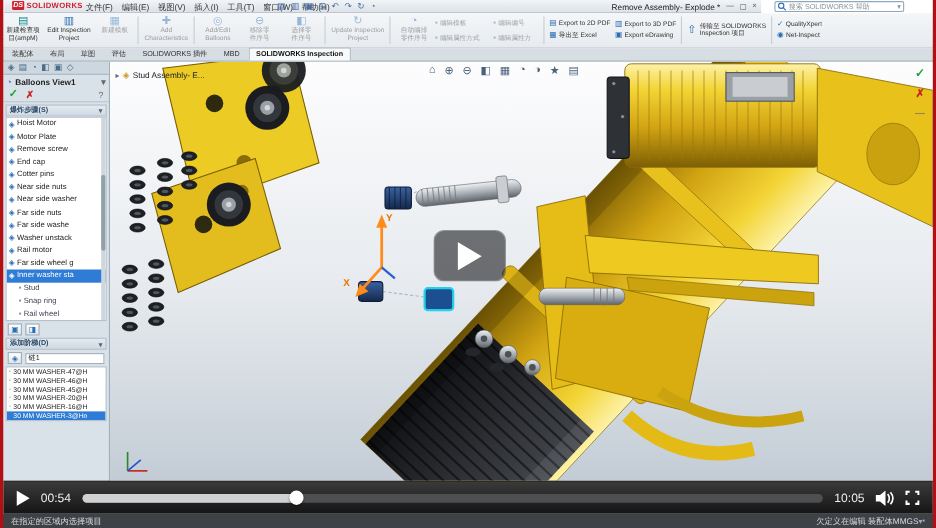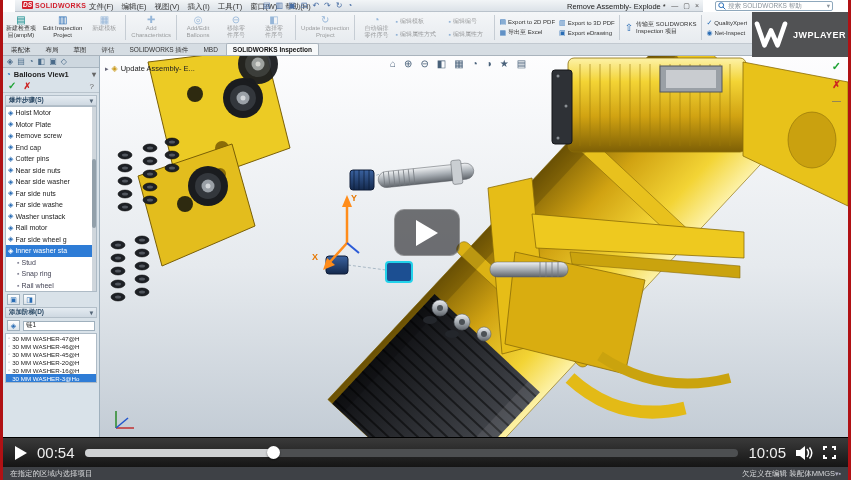--- a/index.html
+++ b/index.html
@@ -4,21 +4,21 @@
 <style>
   *{box-sizing:border-box;margin:0;padding:0}
   body{font-family:"Liberation Sans",sans-serif;background:#222}
   .stage{position:relative;width:851px;height:480px;background:#fff;overflow:hidden}
 
   
   .redge{position:absolute;top:0;width:3px;height:480px;background:#b01114;z-index:60}
   .redge.left{left:0}.redge.right{right:0}
 
   
-  .titlebar{position:absolute;left:15px;top:0;width:688px;height:12px;background:linear-gradient(#f2f5f7,#dce2e8);border-bottom:1px solid #b9c2cb;font-size:7.5px;color:#333;z-index:5}
+  .titlebar{position:absolute;left:4px;top:0;width:688px;height:12px;background:linear-gradient(#f2f5f7,#dce2e8);border-bottom:1px solid #b9c2cb;font-size:7.5px;color:#333;z-index:5}
   .brand{position:absolute;left:7px;top:1px;display:flex;gap:2px;align-items:center}
   .ds{color:#fff;background:#d21f2c;font-weight:bold;font-size:6.5px;line-height:8px;padding:0 1px;border-radius:1px;font-style:italic}
   .swname{color:#d21f2c;font-weight:bold;font-size:7px;letter-spacing:.3px}
   .menus{position:absolute;left:74px;top:2px;display:flex;gap:8px;color:#333}
   .menu-item{cursor:default}
   .qat{position:absolute;left:248px;top:1px;display:flex;gap:5px;color:#4a6fa5;font-size:8px;line-height:9px}
   .doc-title{position:absolute;left:552px;top:2px;font-size:7.5px;color:#222}
   .search{position:absolute;left:700px;top:1px;width:118px;height:10px;background:#fff;border:1px solid #8fa8bc;border-radius:2px;display:flex;align-items:center;gap:2px;padding:0 2px;font-size:6.5px;color:#8a939b}
   .search svg{flex:0 0 auto}
   .search .ph{flex:1;overflow:hidden;white-space:nowrap}
@@ -80,21 +80,21 @@
   .vpr{position:absolute;right:7px;top:4px;display:flex;flex-direction:column;gap:6px;align-items:center;z-index:3}
   .vpr .ok2{color:#1fa335;font-size:11px;font-weight:bold}
   .vpr .no2{color:#cc2222;font-size:10px;font-weight:bold}
   .vpr .mn{color:#667;font-size:9px}
 
   
   .jw{position:absolute;right:3px;top:12px;width:96px;height:45px;background:#515254;display:flex;align-items:center;justify-content:center;gap:5px;z-index:50}
   .jw-txt{color:#fff;font-weight:bold;font-size:9px;letter-spacing:.5px}
   .bigplay{position:absolute;left:394px;top:209px;width:66px;height:47px;background:rgba(25,25,28,.6);border:1px solid rgba(255,255,255,.25);border-radius:10px;display:flex;align-items:center;justify-content:center;z-index:55;cursor:pointer}
   .controls{position:absolute;left:3px;top:437px;width:845px;height:30px;background:linear-gradient(#3a3a3a,#151515);border-top:1px solid #000;display:flex;align-items:center;gap:10px;padding:0 12px;z-index:50}
-  .ctime{color:#eee;font-size:15px;flex:0 0 auto}
+  .ctime{color:#eee;font-size:11px;flex:0 0 auto}
   .track{flex:1;height:8px;background:#4d4f51;border-radius:4px;position:relative;cursor:pointer}
   .fill{height:8px;background:#cfd1d3;border-radius:4px;position:relative;width:29%}
   .knob{position:absolute;right:-6px;top:-2.5px;width:13px;height:13px;border-radius:50%;background:#fff;box-shadow:0 1px 2px rgba(0,0,0,.5)}
   .cbtn{flex:0 0 auto;display:flex;align-items:center;cursor:pointer}
 
   
   .statusbar{position:absolute;left:0;top:467px;width:851px;height:13px;background:#3e4146;color:#d8dadc;display:flex;align-items:center;font-size:7.5px;padding:0 10px;gap:14px;z-index:45}
   .sb-right{margin-left:auto;display:flex;align-items:center}
   .sb-ic{color:#aab;font-size:7px}
 </style>
@@ -567,21 +567,21 @@
       <g>
         <line x1="16" y1="372" x2="34" y2="372" stroke="#c03030" stroke-width="1.5"></line>
         <line x1="16" y1="372" x2="16" y2="355" stroke="#2a8a2a" stroke-width="1.5"></line>
         <line x1="16" y1="372" x2="28" y2="362" stroke="#2255cc" stroke-width="1.5"></line>
       </g>
     </svg>
 
     <div class="flyout">
       <span class="ar">▸</span>
       <span class="asm">◈</span>
-      <span>Update Assembly- E...</span>
+      <span>Stud Assembly- E...</span>
     </div>
 
     <div class="hud">
       <span>⌂</span>
       <span>⊕</span>
       <span>⊖</span>
       <span>◧</span>
       <span>▦</span>
       <span>◔</span>
       <span>◑</span>
@@ -600,26 +600,20 @@
     <span>在指定的区域内选择项目</span>
     <div class="sb-right">
       <span>欠定义</span>
       <span>在编辑 装配体</span>
       <span>MMGS</span>
       <span class="sb-ic">▾</span>
       <span class="sb-ic">▪</span>
     </div>
   </div>
 
-  <div class="jw">
-    <svg width="34" height="28" viewBox="0 0 36 30">
-      <path d="M3,3 L11,26 L18,10 L25,26 L33,3" stroke="#fff" stroke-width="5" fill="none" stroke-linejoin="round" stroke-linecap="round"></path>
-    </svg>
-    <span class="jw-txt">JWPLAYER</span>
-  </div>
 
   <div class="bigplay">
     <svg width="22" height="26" viewBox="0 0 22 26">
         <polygon points="0,0 22,13 0,26" fill="#fff"></polygon>
       </svg>
   </div>
 
   <div class="controls">
     <span class="cbtn">
       <svg width="12" height="14" viewBox="0 0 12 14">

